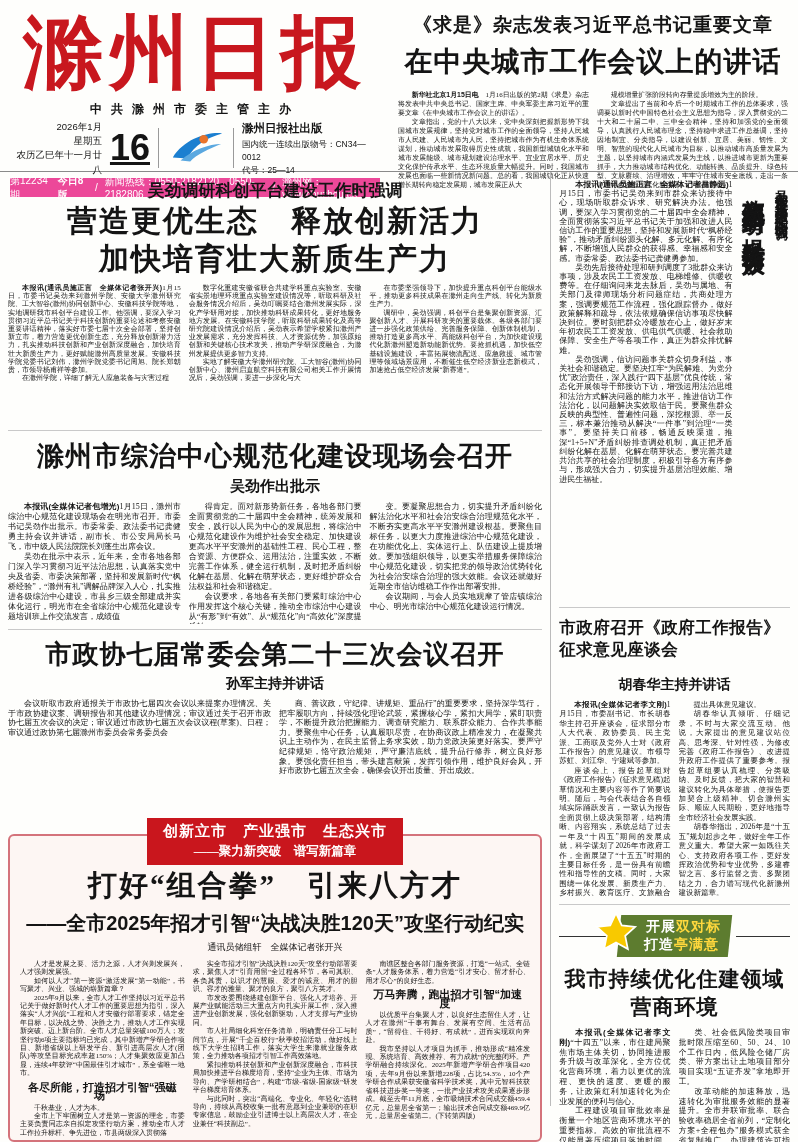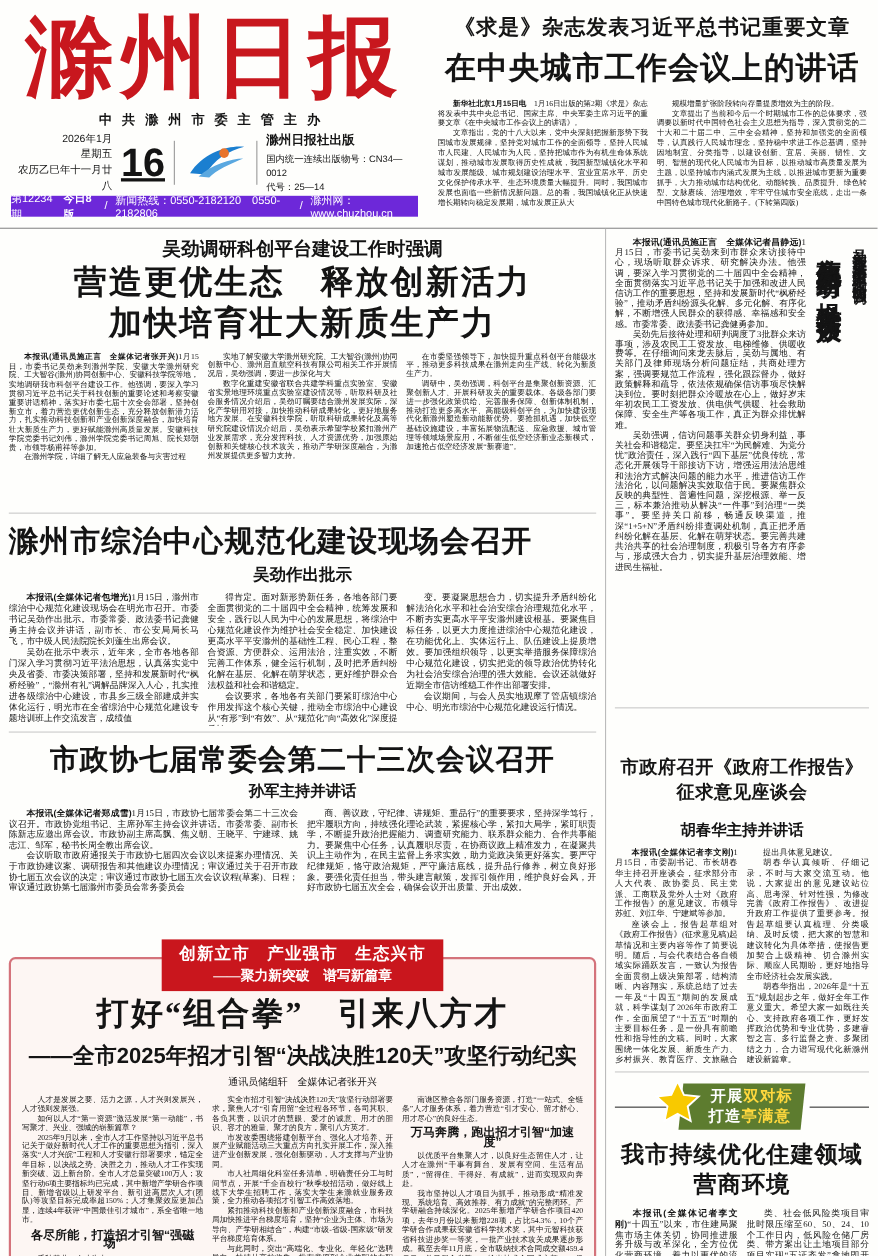--- a/index.html
+++ b/index.html
@@ -3,35 +3,35 @@
 <meta charset="utf-8">
 <style>
   * { margin:0; padding:0; box-sizing:border-box; }
   html,body { background:#ffffff; }
   .page {
     width:798px; height:1142px; margin:0 auto; background:#fefefc;
     position:relative; overflow:hidden; color:#141414;
     font-family:"Liberation Serif", serif;
   }
   
-  .header { display:flex; height:208px; border-bottom:1px solid #8a8a8a; }
+  .header { display:flex; height:172px; border-bottom:1px solid #8a8a8a; }
   .hleft { width:384px; padding:10px 4px 0 10px; }
   .m-title {
     color:#c8171e; font-weight:bold; font-size:80px; line-height:1.08;
     text-align:center; letter-spacing:6px; font-family:"Liberation Serif", serif;
   }
   .m-organ { text-align:center; font-size:12px; font-weight:bold; letter-spacing:9px; margin-top:5px; }
   .m-daterow { display:flex; align-items:center; justify-content:center; gap:8px; margin-top:7px; height:46px; }
   .m-date { text-align:right; font-size:9.5px; line-height:1.5; font-family:"Liberation Sans", sans-serif; }
   .m-day { font-size:36px; font-weight:bold; font-family:"Liberation Sans", sans-serif; line-height:1;text-decoration:underline; }
   .vdiv { width:1px; height:40px; background:#9a9a9a; }
   .m-pub { font-size:8.5px; line-height:1.55; font-family:"Liberation Sans", sans-serif; }
   .m-pub .pub1 { font-size:11.5px; font-weight:bold; }
   .m-bar {
-    margin-top:7px; height:19px; background:#6d28d9; color:#fff;
+    margin-top:7px; height:19px; background:#ec4899; color:#fff;
     display:flex; align-items:center; justify-content:center; gap:7px;
     font-size:10px; font-family:"Liberation Sans", sans-serif;
   }
   .m-bar .bold { font-weight:bold; }
   
   .hright { flex:1; padding:12px 10px 0 14px; }
   .lead-kicker { text-align:center; font-size:19px; font-weight:bold; font-family:"Liberation Sans", sans-serif; letter-spacing:1px; }
   .lead-head { text-align:center; font-size:28px; font-weight:900; font-family:"Liberation Sans", sans-serif; margin-top:5px; letter-spacing:1px; }
   .lead-body { margin-top:9px; height:122px; }
   
@@ -45,21 +45,21 @@
   .mleft { width:600px; padding:0 8px; border-right:1px solid #bbb; }
   .mright { width:268px; padding:0 8px; }
   .sep { border-bottom:1px solid #c9c9c9; }
   
   .a1 { padding-top:7px; padding-bottom:6px; }
   .a1-kicker { text-align:center; font-size:17px; font-weight:bold; font-family:"Liberation Sans", sans-serif; }
   .a1-h { text-align:center; font-size:30px; font-weight:900; font-family:"Liberation Sans", sans-serif; line-height:1.25; letter-spacing:2px; }
   .a1-body { margin-top:7px; height:140px; font-size:7px; line-height:8.2px; }
   
   .a2 { padding-top:7px; padding-bottom:5px; }
-  .a2-h { text-align:left; font-size:27px; font-weight:900; font-family:"Liberation Sans", sans-serif; letter-spacing:1px; }
+  .a2-h { text-align:center; font-size:27px; font-weight:900; font-family:"Liberation Sans", sans-serif; letter-spacing:1px; }
   .a2-sub { text-align:center; font-size:15px; font-weight:bold; margin-top:3px; }
   .a2-body { margin-top:6px; height:122px; font-size:8px; line-height:10px; }
   .a3 { padding-top:7px; padding-bottom:5px; }
   .a3-h { text-align:center; font-size:26px; font-weight:900; letter-spacing:1px; }
   .a3-sub { text-align:center; font-size:14px; font-weight:bold; margin-top:3px; }
   .a3-body { margin-top:6px; height:108px; font-size:8px; line-height:9.6px; }
   
   .feature { position:relative; margin-top:22px; border:2px solid #d4737b; border-radius:6px; background:#fdf6f3; height:308px; padding:22px 10px 6px; }
   .slogan {
     position:absolute; top:-18px; left:50%; transform:translateX(-50%);
@@ -75,21 +75,21 @@
   
   .xf { display:flex; padding:8px 0 6px; height:436px; }
   .xf-body { flex:1; font-size:8px; line-height:9.2px; }
   .xf-hv {
     writing-mode:vertical-rl; font-size:23px; font-weight:900;
     font-family:"Liberation Sans", sans-serif; letter-spacing:2px; margin-left:8px; line-height:1.15;
   }
   .xf-kv { writing-mode:vertical-rl; font-size:13px; font-weight:bold; margin-left:5px; letter-spacing:2px; }
   
   .zf { padding:9px 0 6px; }
-  .zf-h { text-align:center; font-size:16.5px; font-weight:900; letter-spacing:0.5px;margin-top:34px; }
+  .zf-h { text-align:left; font-size:16.5px; font-weight:900; letter-spacing:0.5px; }
   .zf-sub { text-align:center; font-size:14px; font-weight:bold; margin-top:15px; }
   .zf-body { margin-top:6px; height:198px; font-size:7.5px; line-height:9.4px; }
   
   .zj { padding-top:10px; }
   .badge-row { display:flex; align-items:center; gap:6px; }
   .badge-line { flex:1; border-top:1.5px solid #333; }
   .badge { position:relative; display:flex; align-items:center; }
   .badge-green {
     background:#5d7c2f; color:#fff; transform:skewX(-6deg);
     padding:3px 10px 4px 26px; font-family:"Liberation Sans", sans-serif;
@@ -164,22 +164,22 @@
       <div class="a1 sep">
         <div class="a1-kicker">吴劲调研科创平台建设工作时强调</div>
         <div class="a1-h">营造更优生态　释放创新活力</div>
         <div class="a1-h">加快培育壮大新质生产力</div>
         <div class="a1-body cols">
             <div class="col">
               <p><b>本报讯(通讯员施正言　全媒体记者张开兴)</b>1月15日，市委书记吴劲来到滁州学院、安徽大学滁州研究院、工大智谷(滁州)协同创新中心、安徽科技学院等地，实地调研我市科创平台建设工作。他强调，要深入学习贯彻习近平总书记关于科技创新的重要论述和考察安徽重要讲话精神，落实好市委七届十次全会部署，坚持创新立市，着力营造更优创新生态，充分释放创新潜力活力，扎实推动科技创新和产业创新深度融合，加快培育壮大新质生产力，更好赋能滁州高质量发展。安徽科技学院党委书记刘伟，滁州学院党委书记周旭、院长郑朝贵，市领导杨甫祥等参加。</p>
               <p>在滁州学院，详细了解无人应急装备与灾害过程</p>
             </div>
             <div class="col">
+              <p>数字化重建安徽省联合共建学科重点实验室、安徽省实景地理环境重点实验室建设情况等，听取科研及社会服务情况介绍后，吴劲叮嘱要结合滁州发展实际，深化产学研用对接，加快推动科研成果转化，更好地服务地方发展。在安徽科技学院，听取科研成果转化及高等研究院建设情况介绍后，吴劲表示希望学校紧扣滁州产业发展需求，充分发挥科技、人才资源优势，加强原始创新和关键核心技术攻关，推动产学研深度融合，为滁州发展提供更多智力支持。</p>
               <p>实地了解安徽大学滁州研究院、工大智谷(滁州)协同创新中心、滁州启直航空科技有限公司相关工作开展情况后，吴劲强调，要进一步深化与大</p>
-              <p>数字化重建安徽省联合共建学科重点实验室、安徽省实景地理环境重点实验室建设情况等，听取科研及社会服务情况介绍后，吴劲叮嘱要结合滁州发展实际，深化产学研用对接，加快推动科研成果转化，更好地服务地方发展。在安徽科技学院，听取科研成果转化及高等研究院建设情况介绍后，吴劲表示希望学校紧扣滁州产业发展需求，充分发挥科技、人才资源优势，加强原始创新和关键核心技术攻关，推动产学研深度融合，为滁州发展提供更多智力支持。</p>
             </div>
             <div class="col">
               <p>在市委坚强领导下，加快提升重点科创平台能级水平，推动更多科技成果在滁州走向生产线、转化为新质生产力。</p>
               <p>调研中，吴劲强调，科创平台是集聚创新资源、汇聚创新人才、开展科研攻关的重要载体。各级各部门要进一步强化政策供给、完善服务保障、创新体制机制，推动打造更多高水平、高能级科创平台，为加快建设现代化新滁州塑造新动能新优势。要抢抓机遇，加快低空基础设施建设，丰富拓展物流配送、应急救援、城市管理等领域场景应用，不断催生低空经济新业态新模式，加速抢占低空经济发展“新赛道”。</p>
             </div>
           </div>
       </div>
 
       <div class="a2 sep">
         <div class="a2-h">滁州市综治中心规范化建设现场会召开</div>
@@ -198,21 +198,20 @@
               <p>会议期间，与会人员实地观摩了管店镇综治中心、明光市综治中心规范化建设运行情况。</p>
             </div>
           </div>
       </div>
 
       <div class="a3">
         <div class="a3-h">市政协七届常委会第二十三次会议召开</div>
         <div class="a3-sub">孙军主持并讲话</div>
         <div class="a3-body cols">
             <div class="col">
-              <p><b>本报讯(全媒体记者郑成雪)</b>1月15日，市政协七届常委会第二十三次会议召开。市政协党组书记、主席孙军主持会议并讲话。市委常委、副市长陈新志应邀出席会议。市政协副主席高飘、焦义朝、王晓平、宁建球、姚志江、邹军，秘书长周全教出席会议。</p>
               <p>会议听取市政府通报关于市政协七届四次会议以来提案办理情况、关于市政协建议案、调研报告和其他建议办理情况；审议通过关于召开市政协七届五次会议的决定；审议通过市政协七届五次会议议程(草案)、日程；审议通过政协第七届滁州市委员会常务委员会</p>
             </div>
             <div class="col">
               <p>商、善议政，守纪律、讲规矩、重品行”的重要要求，坚持深学笃行，把牢履职方向，持续强化理论武装，紧握核心学，紧扣大局学，紧盯职责学，不断提升政治把握能力、调查研究能力、联系群众能力、合作共事能力。要聚焦中心任务，认真履职尽责，在协商议政上精准发力，在凝聚共识上主动作为，在民主监督上务求实效，助力党政决策更好落实。要严守纪律规矩，恪守政治规矩，严守廉洁底线，提升品行修养，树立良好形象。要强化责任担当，带头建言献策，发挥引领作用，维护良好会风，开好市政协七届五次全会，确保会议开出质量、开出成效。</p>
             </div>
           </div>
       </div>
 
       <div class="feature">
         <div class="slogan">

